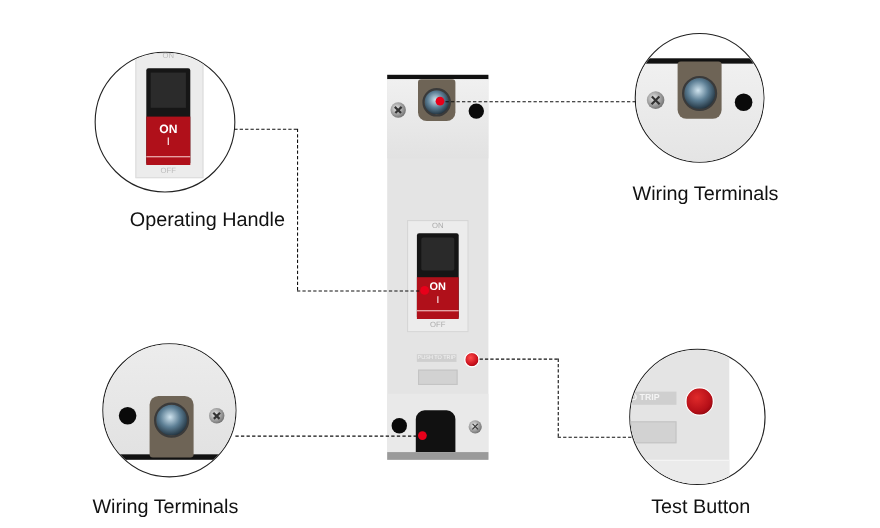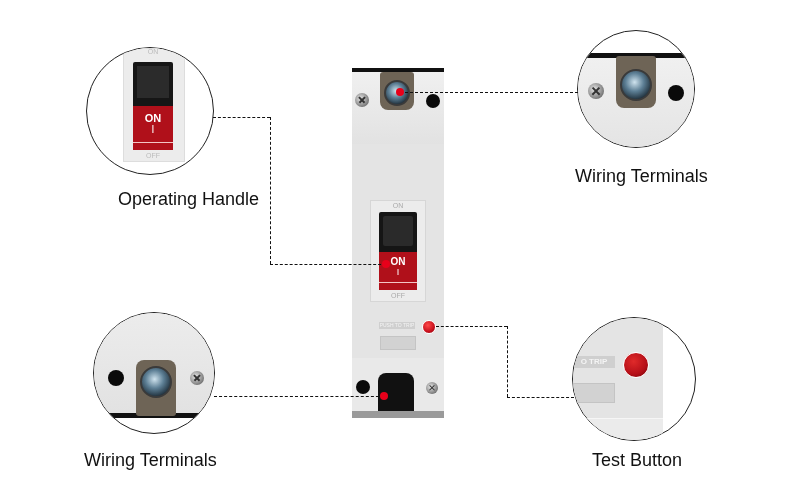--- a/index.html
+++ b/index.html
@@ -83,21 +83,21 @@
   <div class="hole" style="left:14px;top:57px;width:16px;height:16px;"></div>
   <div class="terminal" style="left:42px;top:47px;width:40px;height:56px;border-radius:8px 8px 3px 3px;"></div>
   <div class="bolt" style="left:46px;top:53px;width:32px;height:32px;"></div>
   <div class="screw" style="left:96px;top:58px;width:14px;height:14px;"></div>
 </div>
 <div class="label" style="left:84px;top:450px;">Wiring Terminals</div>
 
 <div class="circle" style="left:572px;top:317px;width:124px;height:124px;">
   <div class="abs" style="left:0;top:0;width:90px;height:124px;background:#e4e4e4;"></div>
   <div class="abs" style="left:0;top:100px;width:90px;height:24px;background:#ebebeb;border-top:1px solid #f6f6f6;"></div>
-  <div class="abs" style="left:0;top:38px;width:42px;height:12px;background:#cfcfcf;color:#f4f4f4;font-size:8px;line-height:12px;text-align:center;overflow:hidden;font-weight:bold;">O TRIP</div>
+  <div class="abs" style="left:0;top:38px;width:42px;height:12px;background:#cfcfcf;color:#f4f4f4;font-size:8px;line-height:12px;text-align:left;overflow:hidden;font-weight:bold;">O TRIP</div>
   <div class="abs" style="left:50px;top:34px;width:24px;height:24px;border-radius:50%;background:radial-gradient(circle at 40% 35%, #e02a2a 0%, #b50f18 60%, #6a0008 100%);border:1px solid #fff;"></div>
   <div class="abs" style="left:0;top:65px;width:40px;height:18px;background:#d2d2d2;border:1px solid #c4c4c4;"></div>
 </div>
 <div class="label" style="left:592px;top:450px;">Test Button</div>
 
 <div class="dash-h" style="left:213px;top:117px;width:57px;"></div>
 <div class="dash-v" style="left:270px;top:117px;height:147px;"></div>
 <div class="dash-h" style="left:270px;top:264px;width:116px;"></div>
 <div class="reddot" style="left:382px;top:260px;"></div>
 

